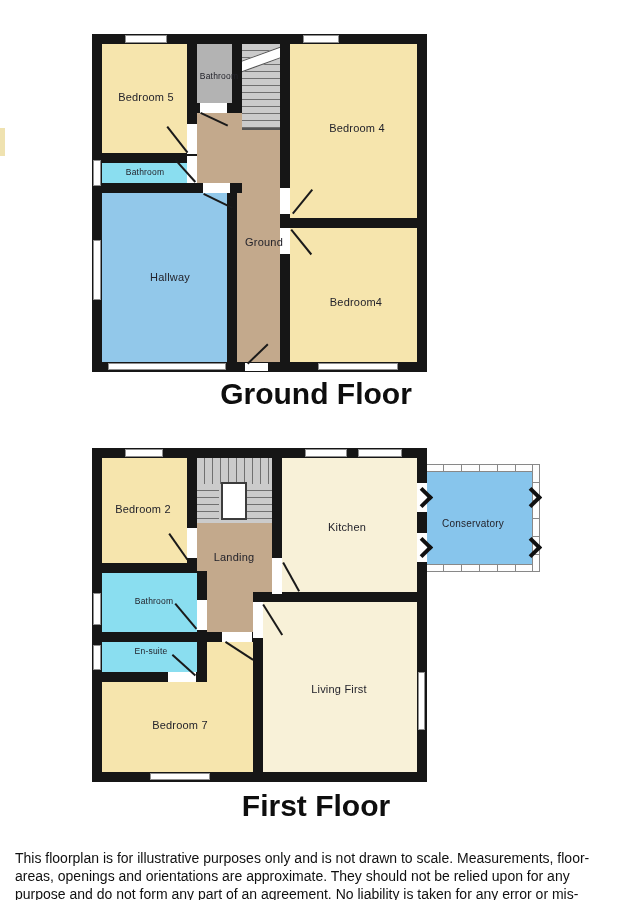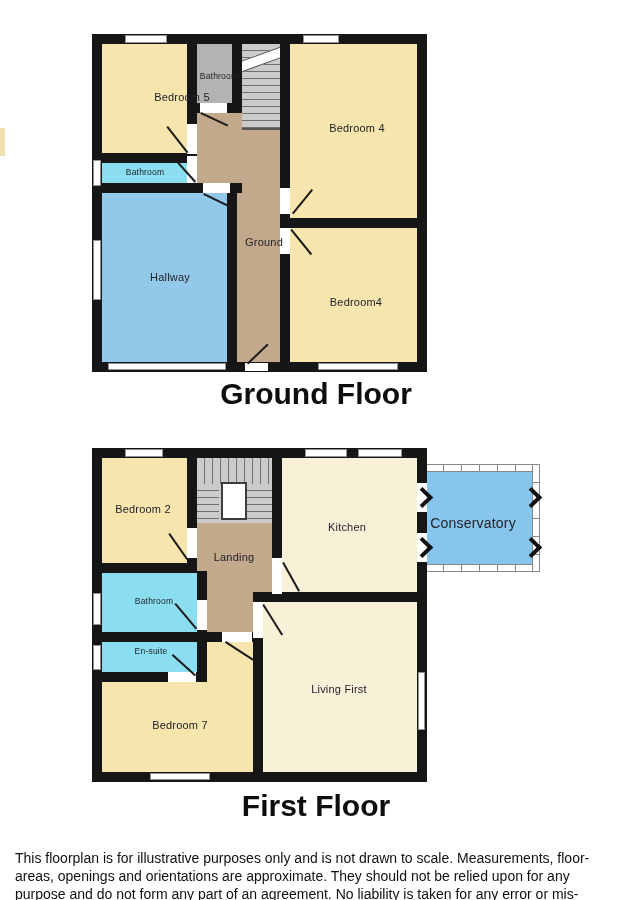--- a/index.html
+++ b/index.html
@@ -4,21 +4,21 @@
 <style>
   html,body{margin:0;padding:0;background:#fff;}
   #canvas{position:relative;width:629px;height:900px;background:#ffffff;overflow:hidden;
           font-family:"Liberation Sans",sans-serif;}
   .abs{position:absolute;}
   .wall{position:absolute;background:#161616;}
   .room{position:absolute;}
   .label{position:absolute;color:#23232b;transform:translate(-50%,-50%);
          white-space:nowrap;font-size:11px;letter-spacing:.2px;}
   .label.sm{font-size:8.5px;}
-  .label.md{font-size:14px;}
+  .label.md{font-size:10px;}
   .win{position:absolute;background:#ffffff;border:1px solid #8f8f8f;box-sizing:border-box;}
   .gap{position:absolute;background:#ffffff;}
   .swing{position:absolute;height:0;border-top:2px solid #1a1a1a;transform-origin:0 0;}
   .chev{position:absolute;width:11px;height:11px;border-top:4px solid #101010;
         border-right:4px solid #101010;transform:rotate(45deg);}
   .treads-v{position:absolute;background-image:repeating-linear-gradient(to right,transparent 0 7px,#707070 7px 8px);}
   .treads-h{position:absolute;background-image:repeating-linear-gradient(to bottom,transparent 0 6px,#707070 6px 7px);}
   .floor-title{position:absolute;width:300px;text-align:center;
                font-weight:bold;font-size:30px;color:#0e0e0e;}
   .disclaimer{position:absolute;left:15px;top:849px;width:600px;text-align:left;
@@ -83,21 +83,21 @@
     <div class="swing" style="left:292px;top:229px;width:32px;transform:rotate(51deg);"></div>
     <div class="swing" style="left:247px;top:363px;width:28px;transform:rotate(-44deg);"></div>
 
     <div class="win" style="left:125px;top:35px;width:42px;height:8px;"></div>
     <div class="win" style="left:303px;top:35px;width:36px;height:8px;"></div>
     <div class="win" style="left:93px;top:160px;width:8px;height:26px;"></div>
     <div class="win" style="left:93px;top:240px;width:8px;height:60px;"></div>
     <div class="win" style="left:108px;top:363px;width:118px;height:7px;"></div>
     <div class="win" style="left:318px;top:363px;width:80px;height:7px;"></div>
 
-    <div class="label" style="left:146px;top:97px;margin-left:36px;">Bedroom 5</div>
+    <div class="label" style="left:146px;top:97px;">Bedroom 5</div>
     <div class="label sm" style="left:219px;top:76px;">Bathroom</div>
     <div class="label" style="left:357px;top:128px;">Bedroom 4</div>
     <div class="label sm" style="left:145px;top:172px;">Bathroom</div>
     <div class="label" style="left:170px;top:277px;">Hallway</div>
     <div class="label" style="left:264px;top:242px;">Ground</div>
     <div class="label" style="left:356px;top:302px;">Bedroom4</div>
     <div class="floor-title" style="left:166px;top:377px;">Ground Floor</div>
   </div>
 
   <div>

